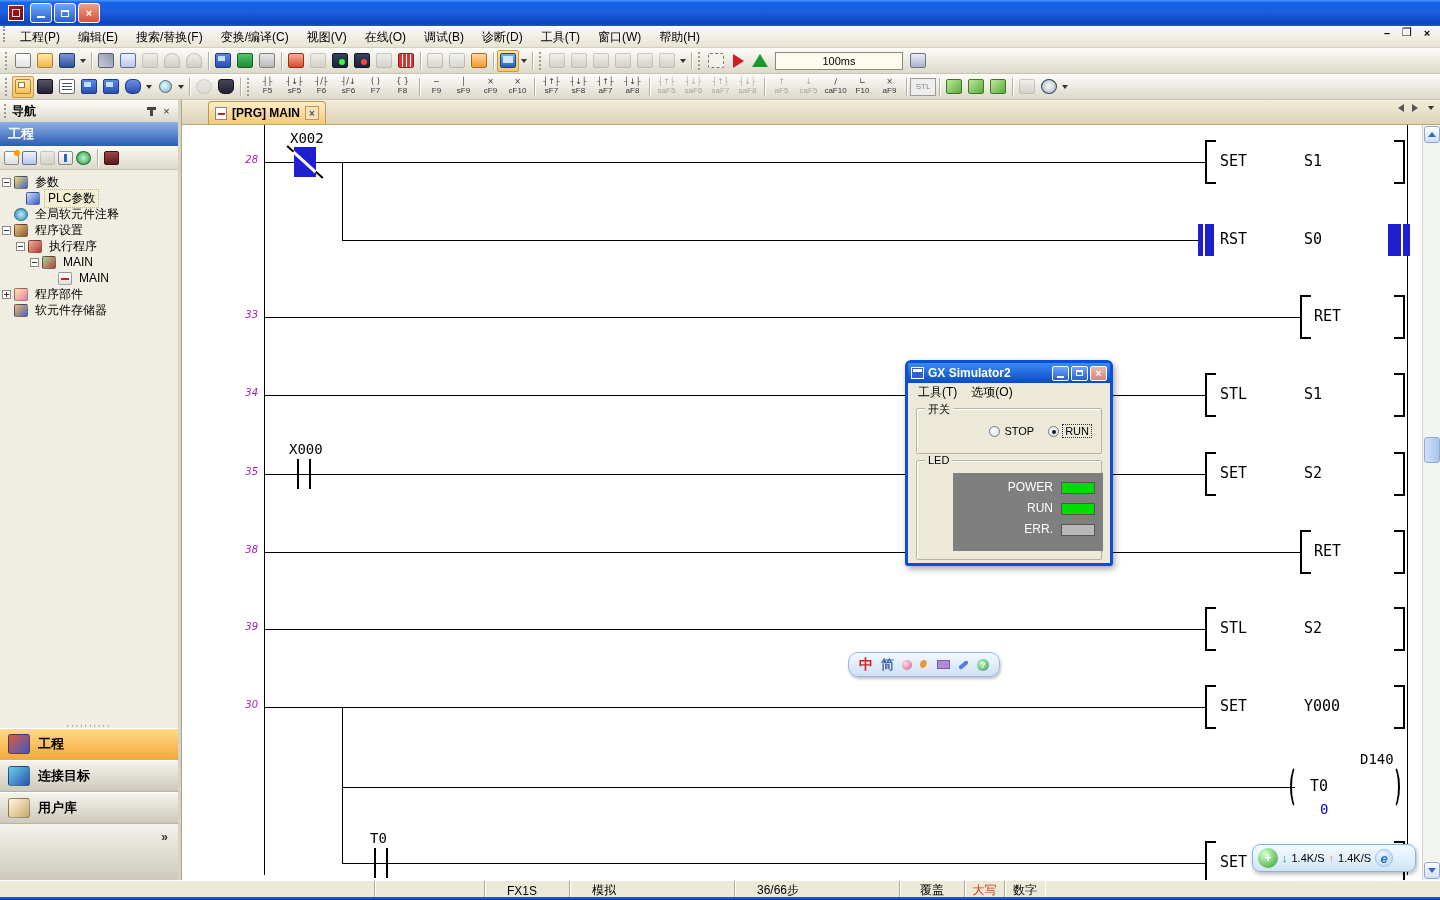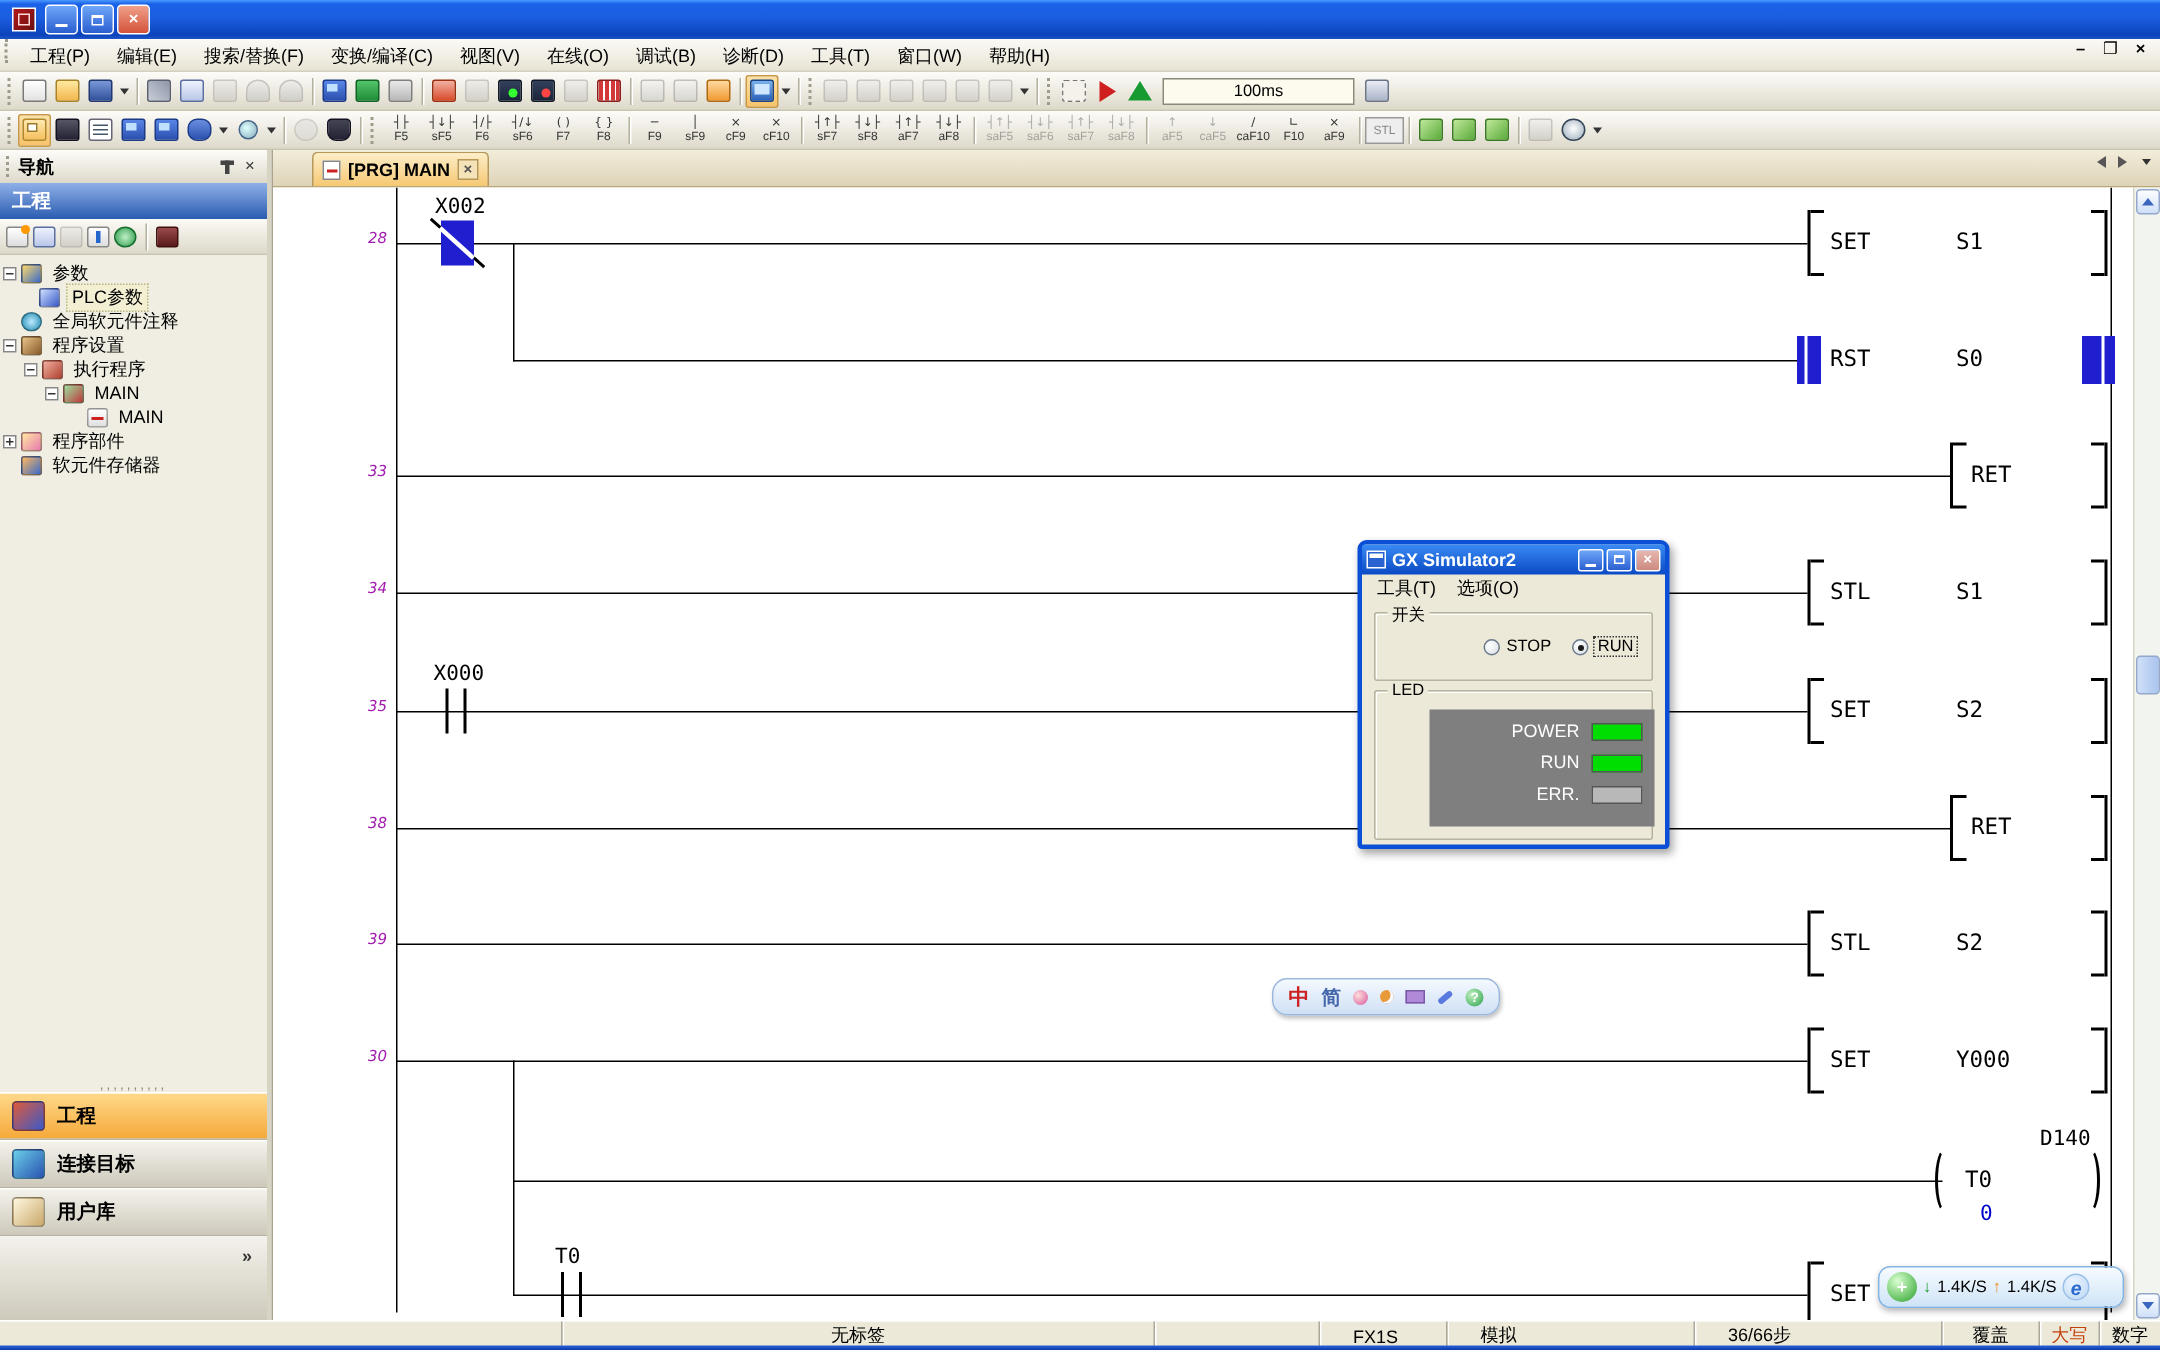--- a/index.html
+++ b/index.html
@@ -796,23 +796,20 @@
     <span class="orb">+</span>
     <span class="dn">↓</span>
     <span>1.4K/S</span>
     <span class="up">↑</span>
     <span>1.4K/S</span>
     <span class="ie">e</span>
   </div>
 
   <div id="statusbar">
     <div class="seg" style="width:375px;"></div>
-    <div class="seg center" style="width:395px;">
-        <span>无标签</span>
-      </div>
     <div class="seg" style="width:110px;"></div>
     <div class="seg pad" style="width:85px;">
         <span>FX1S</span>
       </div>
     <div class="seg pad" style="width:165px;">
         <span>模拟</span>
       </div>
     <div class="seg pad" style="width:165px;">
         <span>36/66步</span>
       </div>

